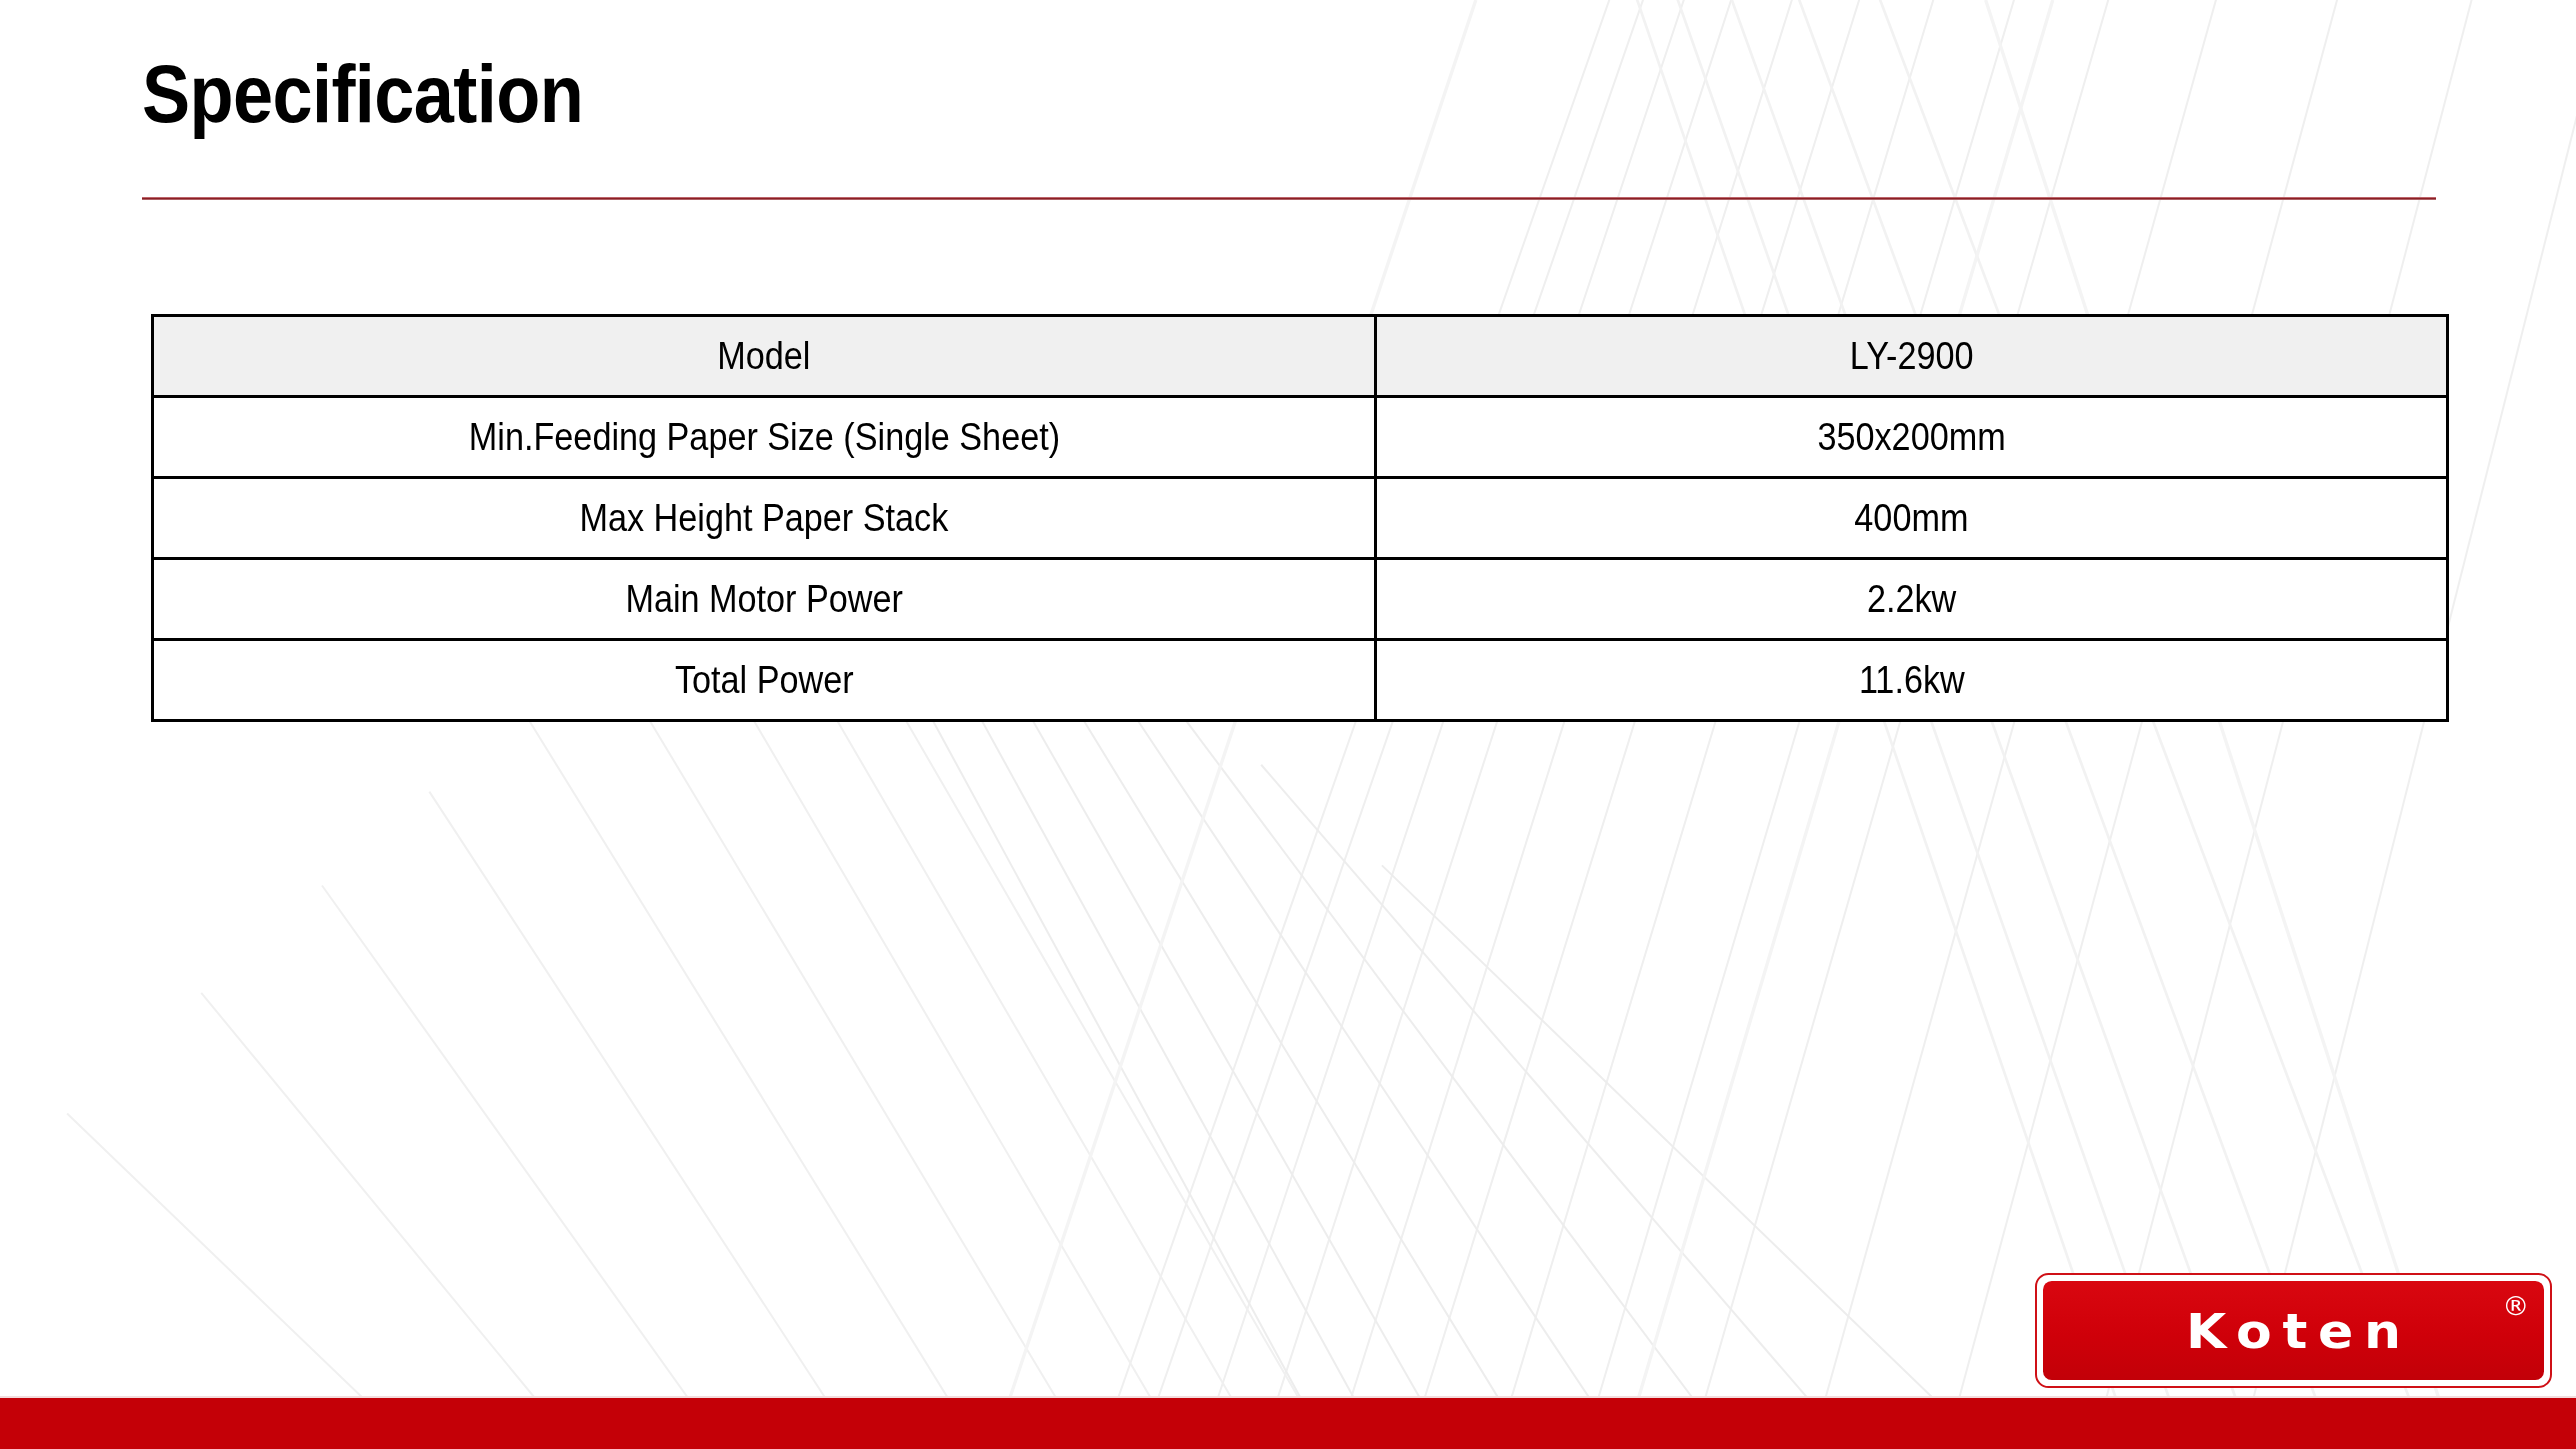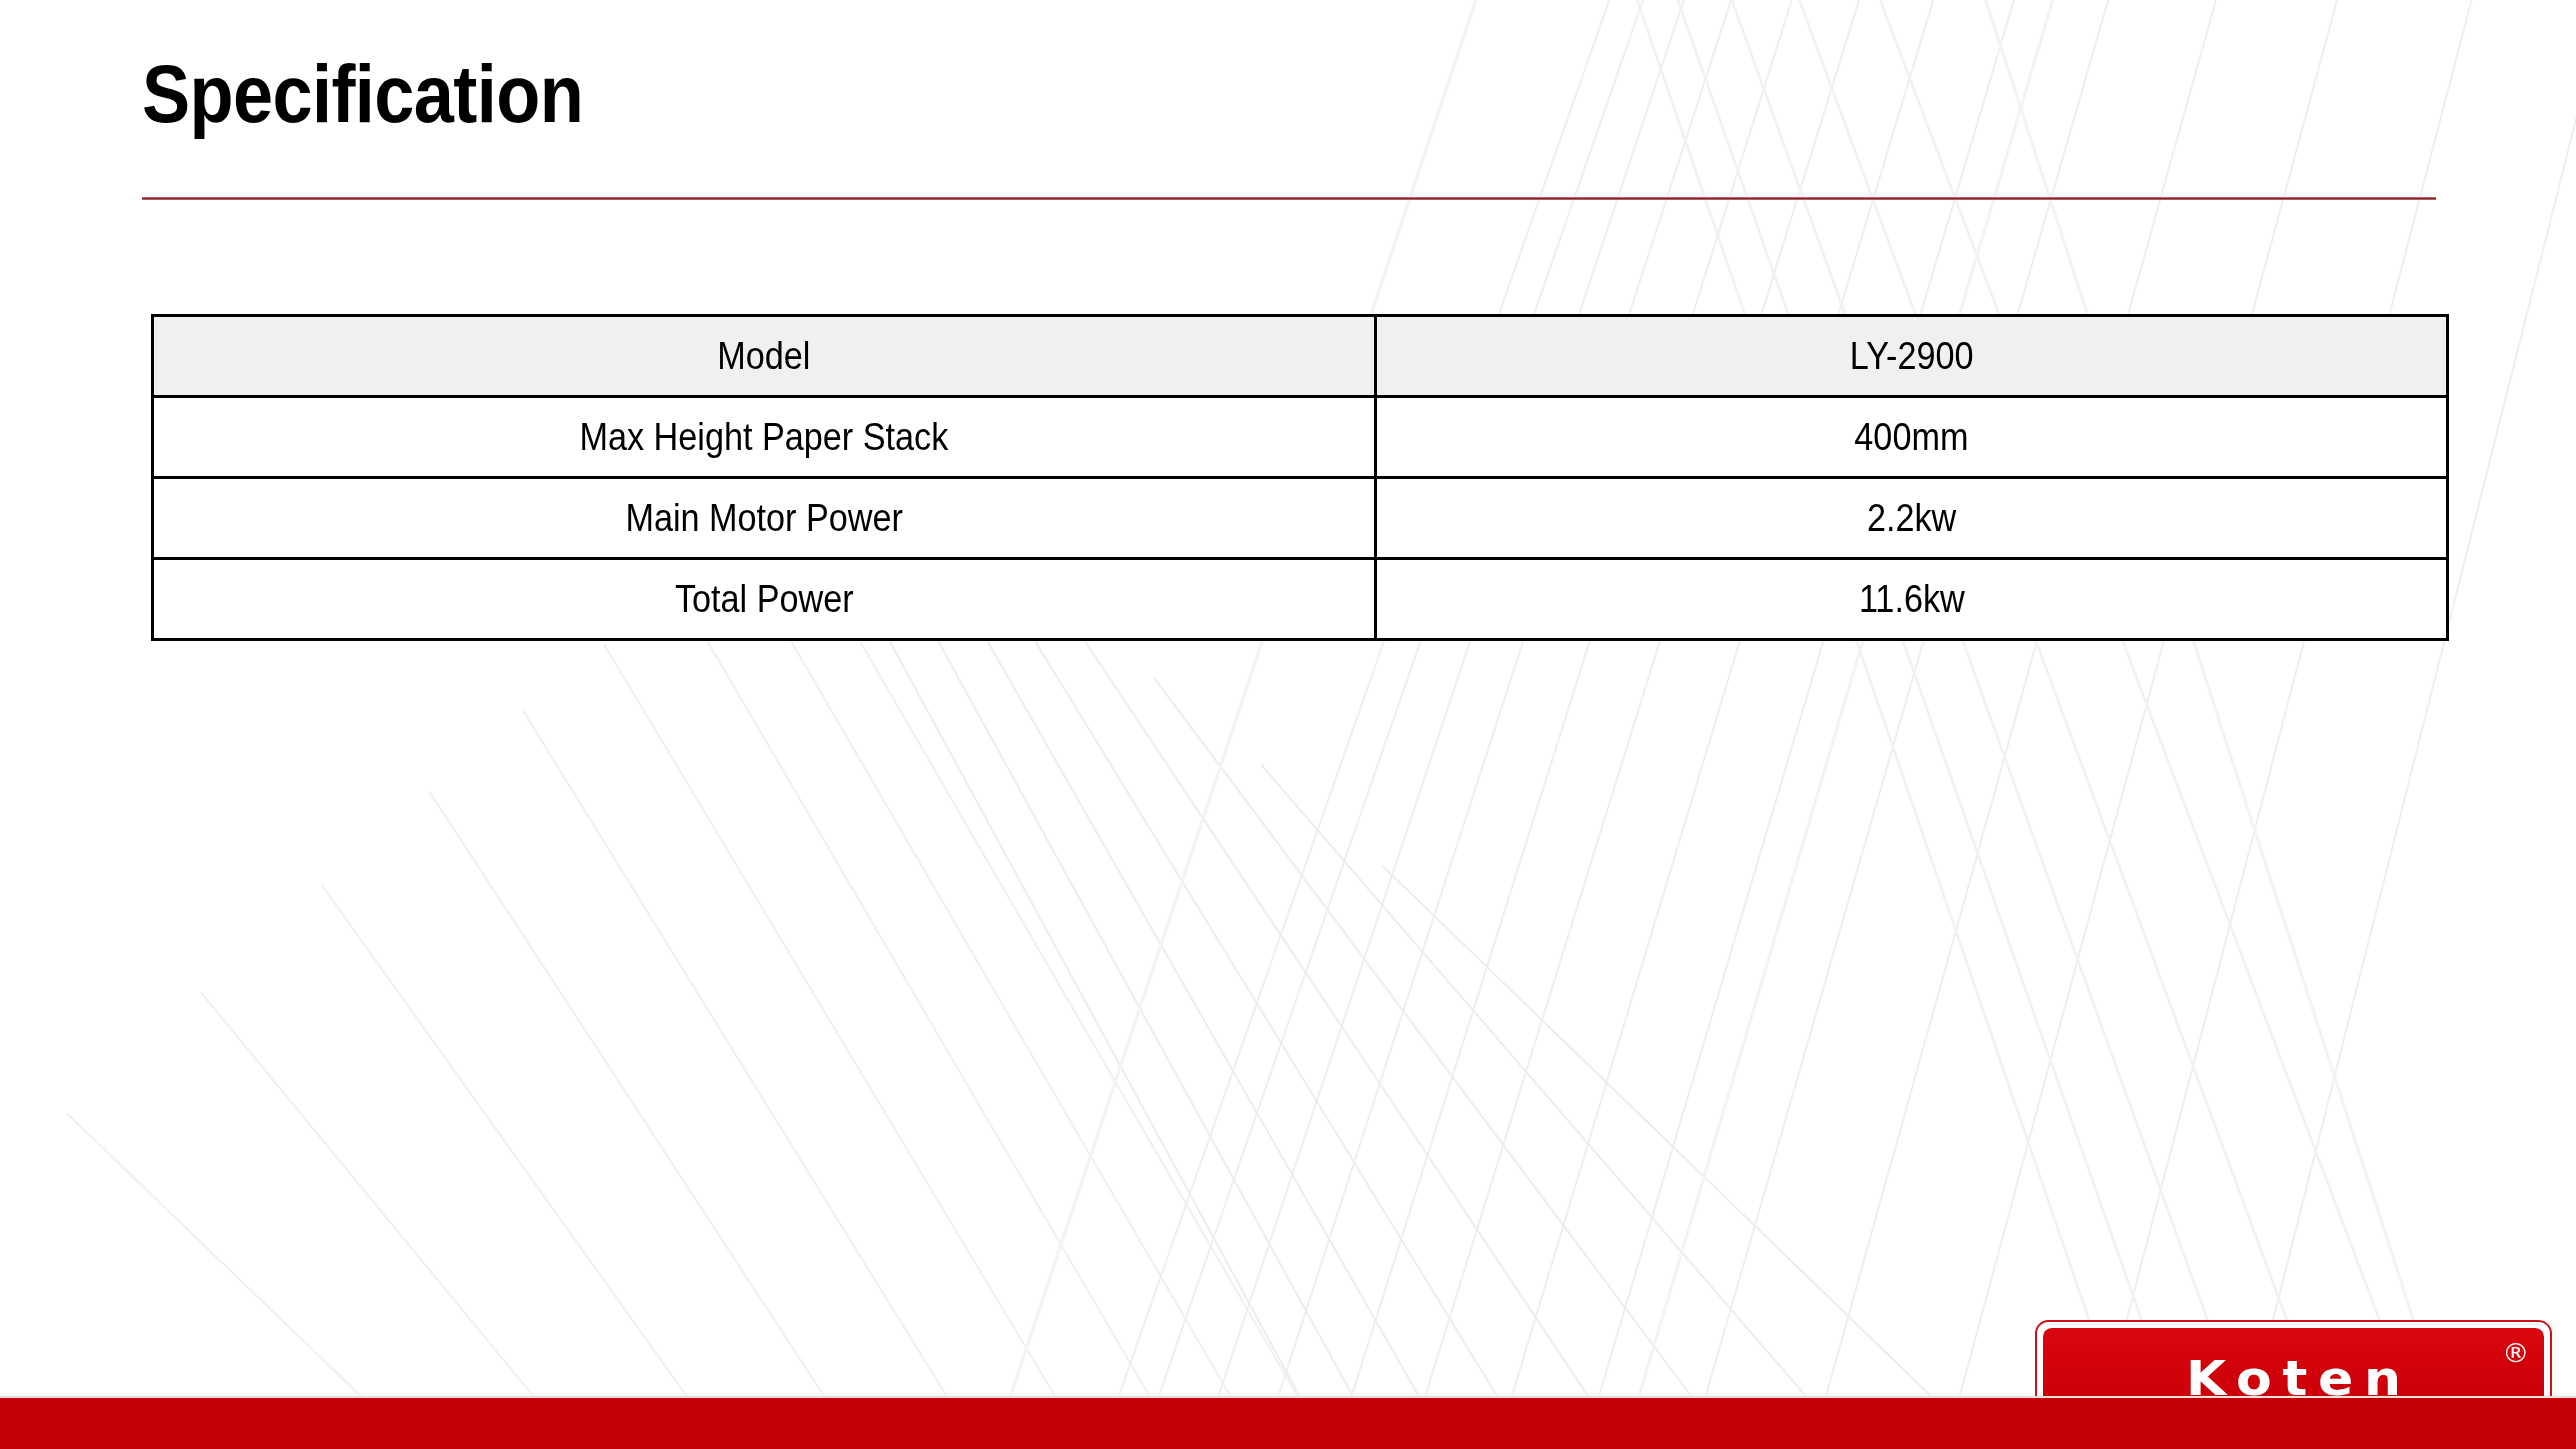--- a/index.html
+++ b/index.html
@@ -81,21 +81,20 @@
 
   
   #koten-logo {
     position:absolute;
     left:2035px; top:1273px;
     width:517px; height:115px;
     border:2.7px solid #cf1016;
     border-radius:13.4px;
     background:#ffffff;
     padding:6px;
-    margin-top:47px;
   }
   #koten-logo-inner {
     position:relative;
     width:100%; height:100%;
     background:#d8000c;
     background:linear-gradient(180deg,#d90710 0%,#cf0009 55%,#c20008 100%);
     border-radius:8.7px;
     display:flex;
     align-items:center;
     justify-content:center;
@@ -200,20 +199,24 @@
     <colgroup>
       <col class="c-label">
       <col class="c-value">
     </colgroup>
     <tbody>
       <tr class="header-row">
         <td><span class="cell-text">Model</span></td>
         <td><span class="cell-text">LY-2900</span></td>
       </tr>
       <tr>
+        <td><span class="cell-text">Min.Feeding Paper Size (Single Sheet)</span></td>
+        <td><span class="cell-text">350x200mm</span></td>
+      </tr>
+      <tr>
         <td><span class="cell-text">Max Height Paper Stack</span></td>
         <td><span class="cell-text">400mm</span></td>
       </tr>
       <tr>
         <td><span class="cell-text">Main Motor Power</span></td>
         <td><span class="cell-text">2.2kw</span></td>
       </tr>
       <tr>
         <td><span class="cell-text">Total Power</span></td>
         <td><span class="cell-text">11.6kw</span></td>

